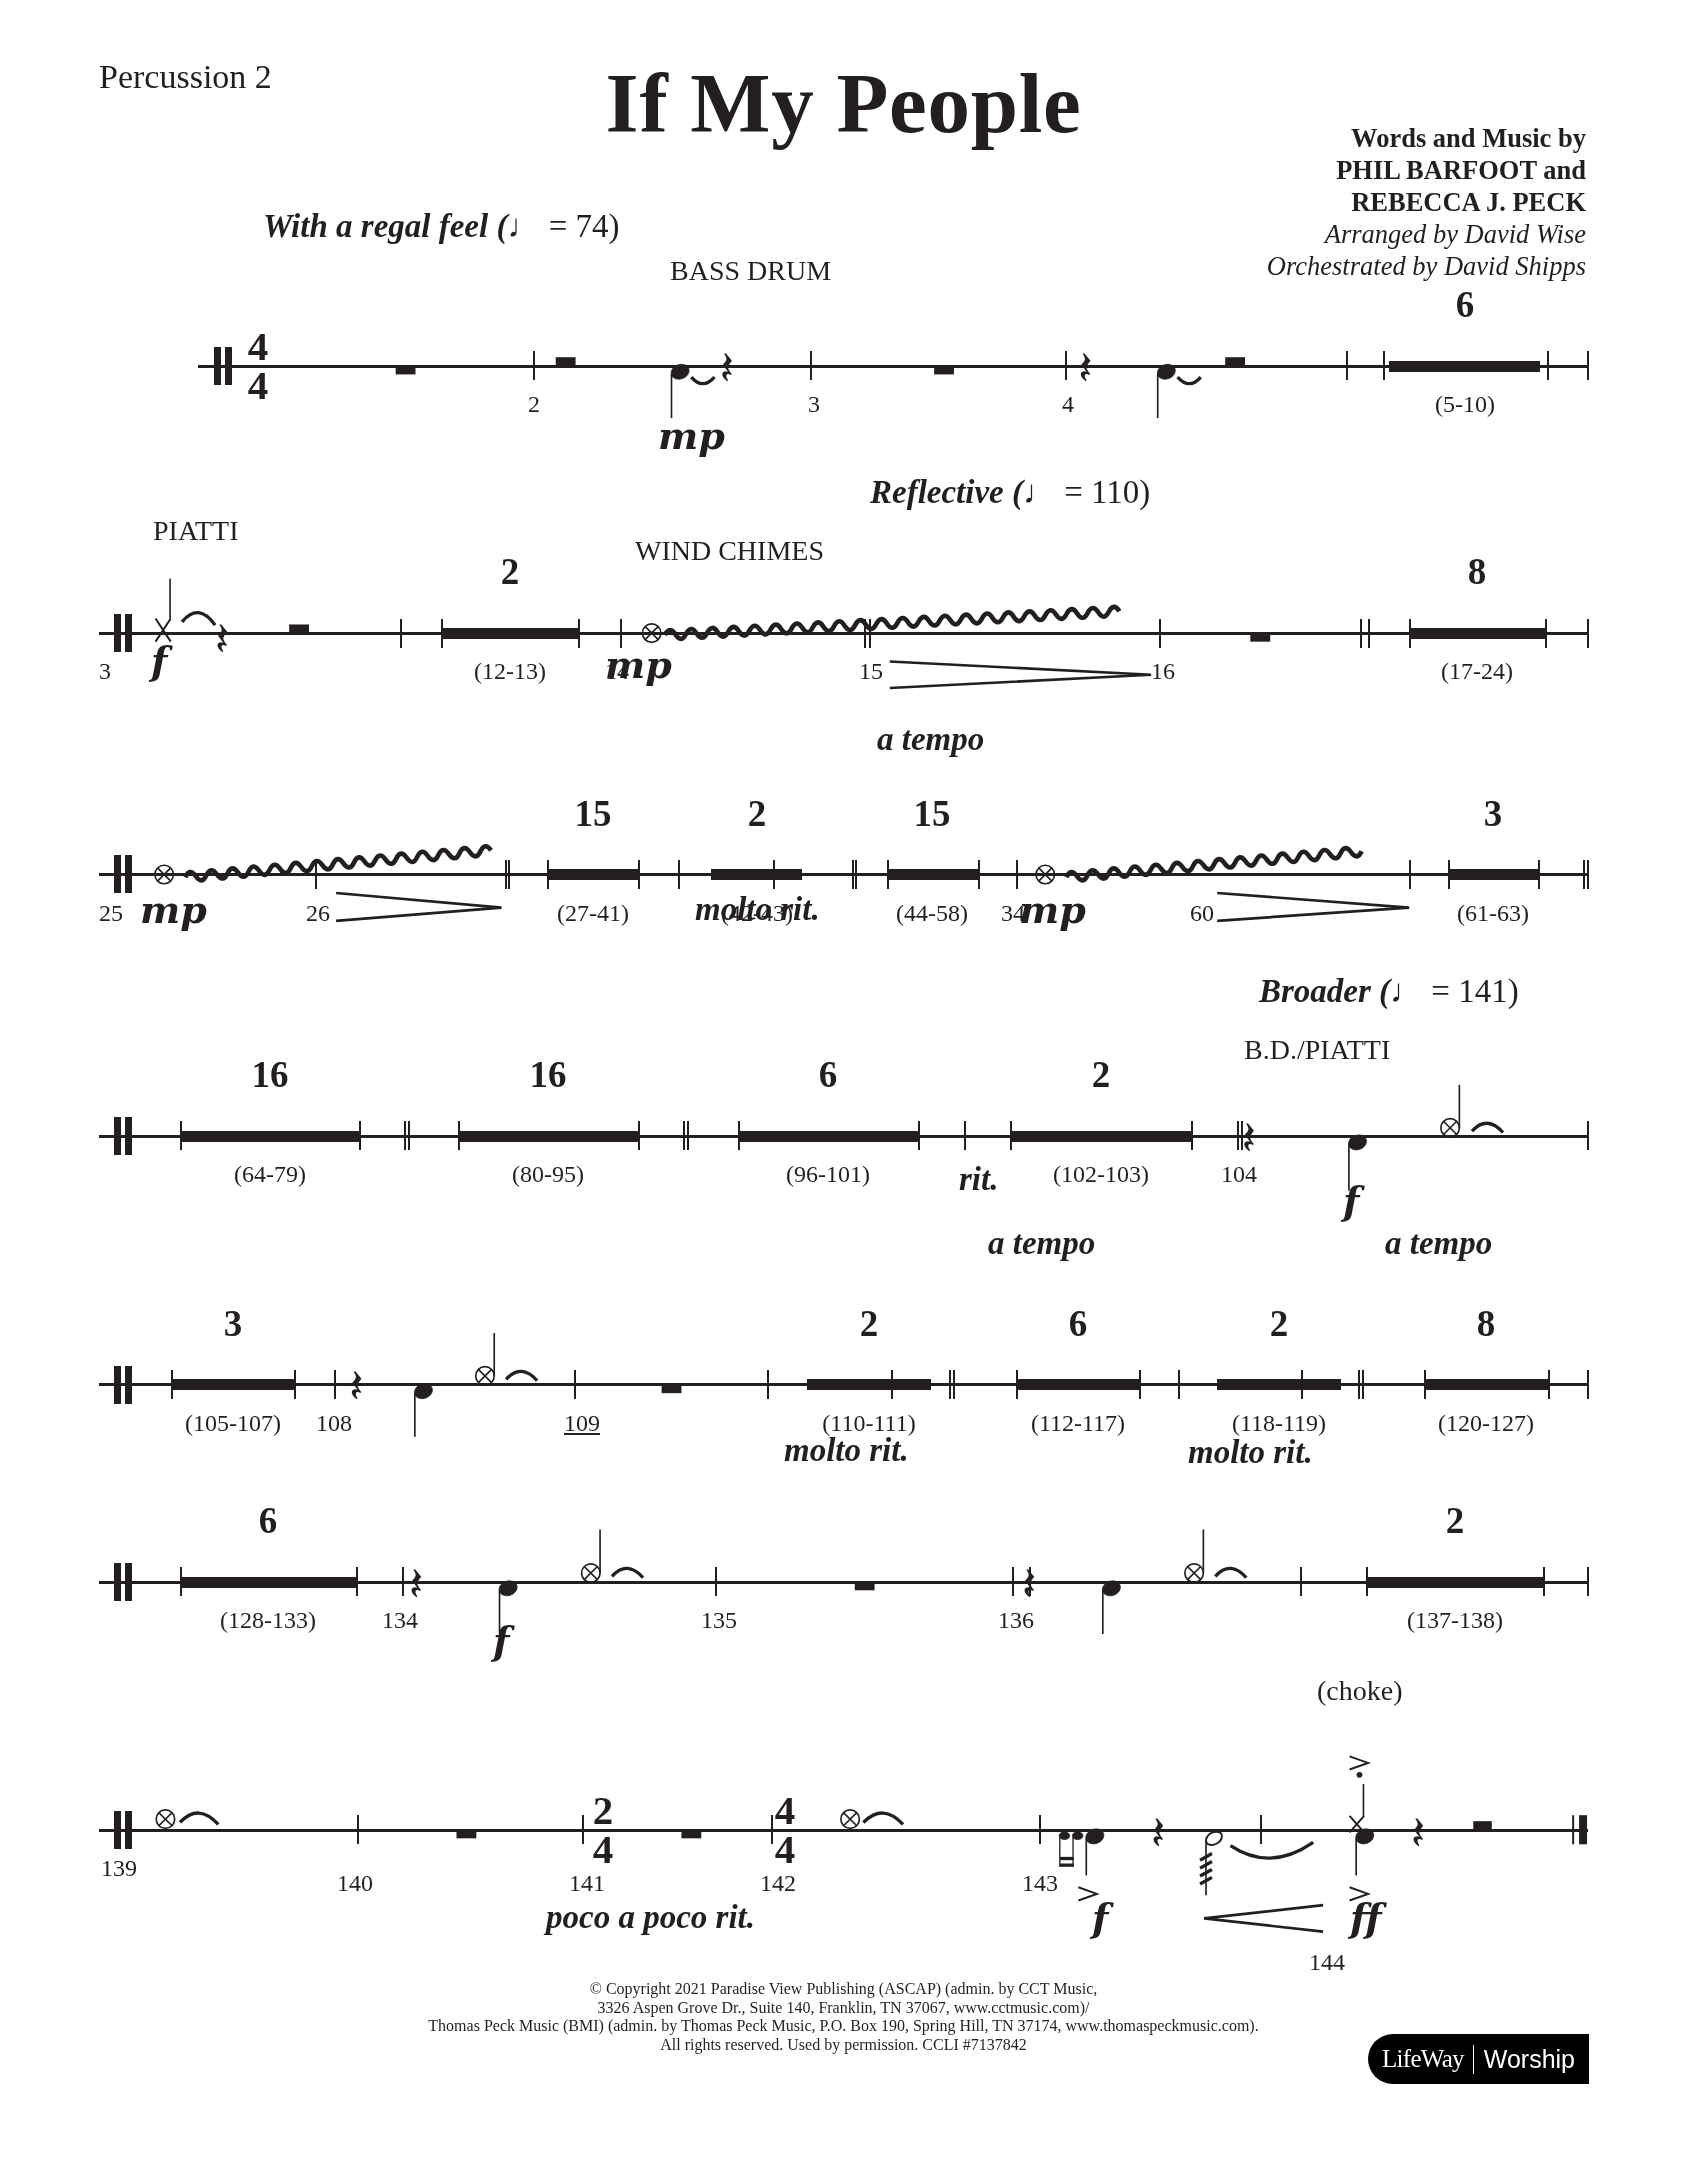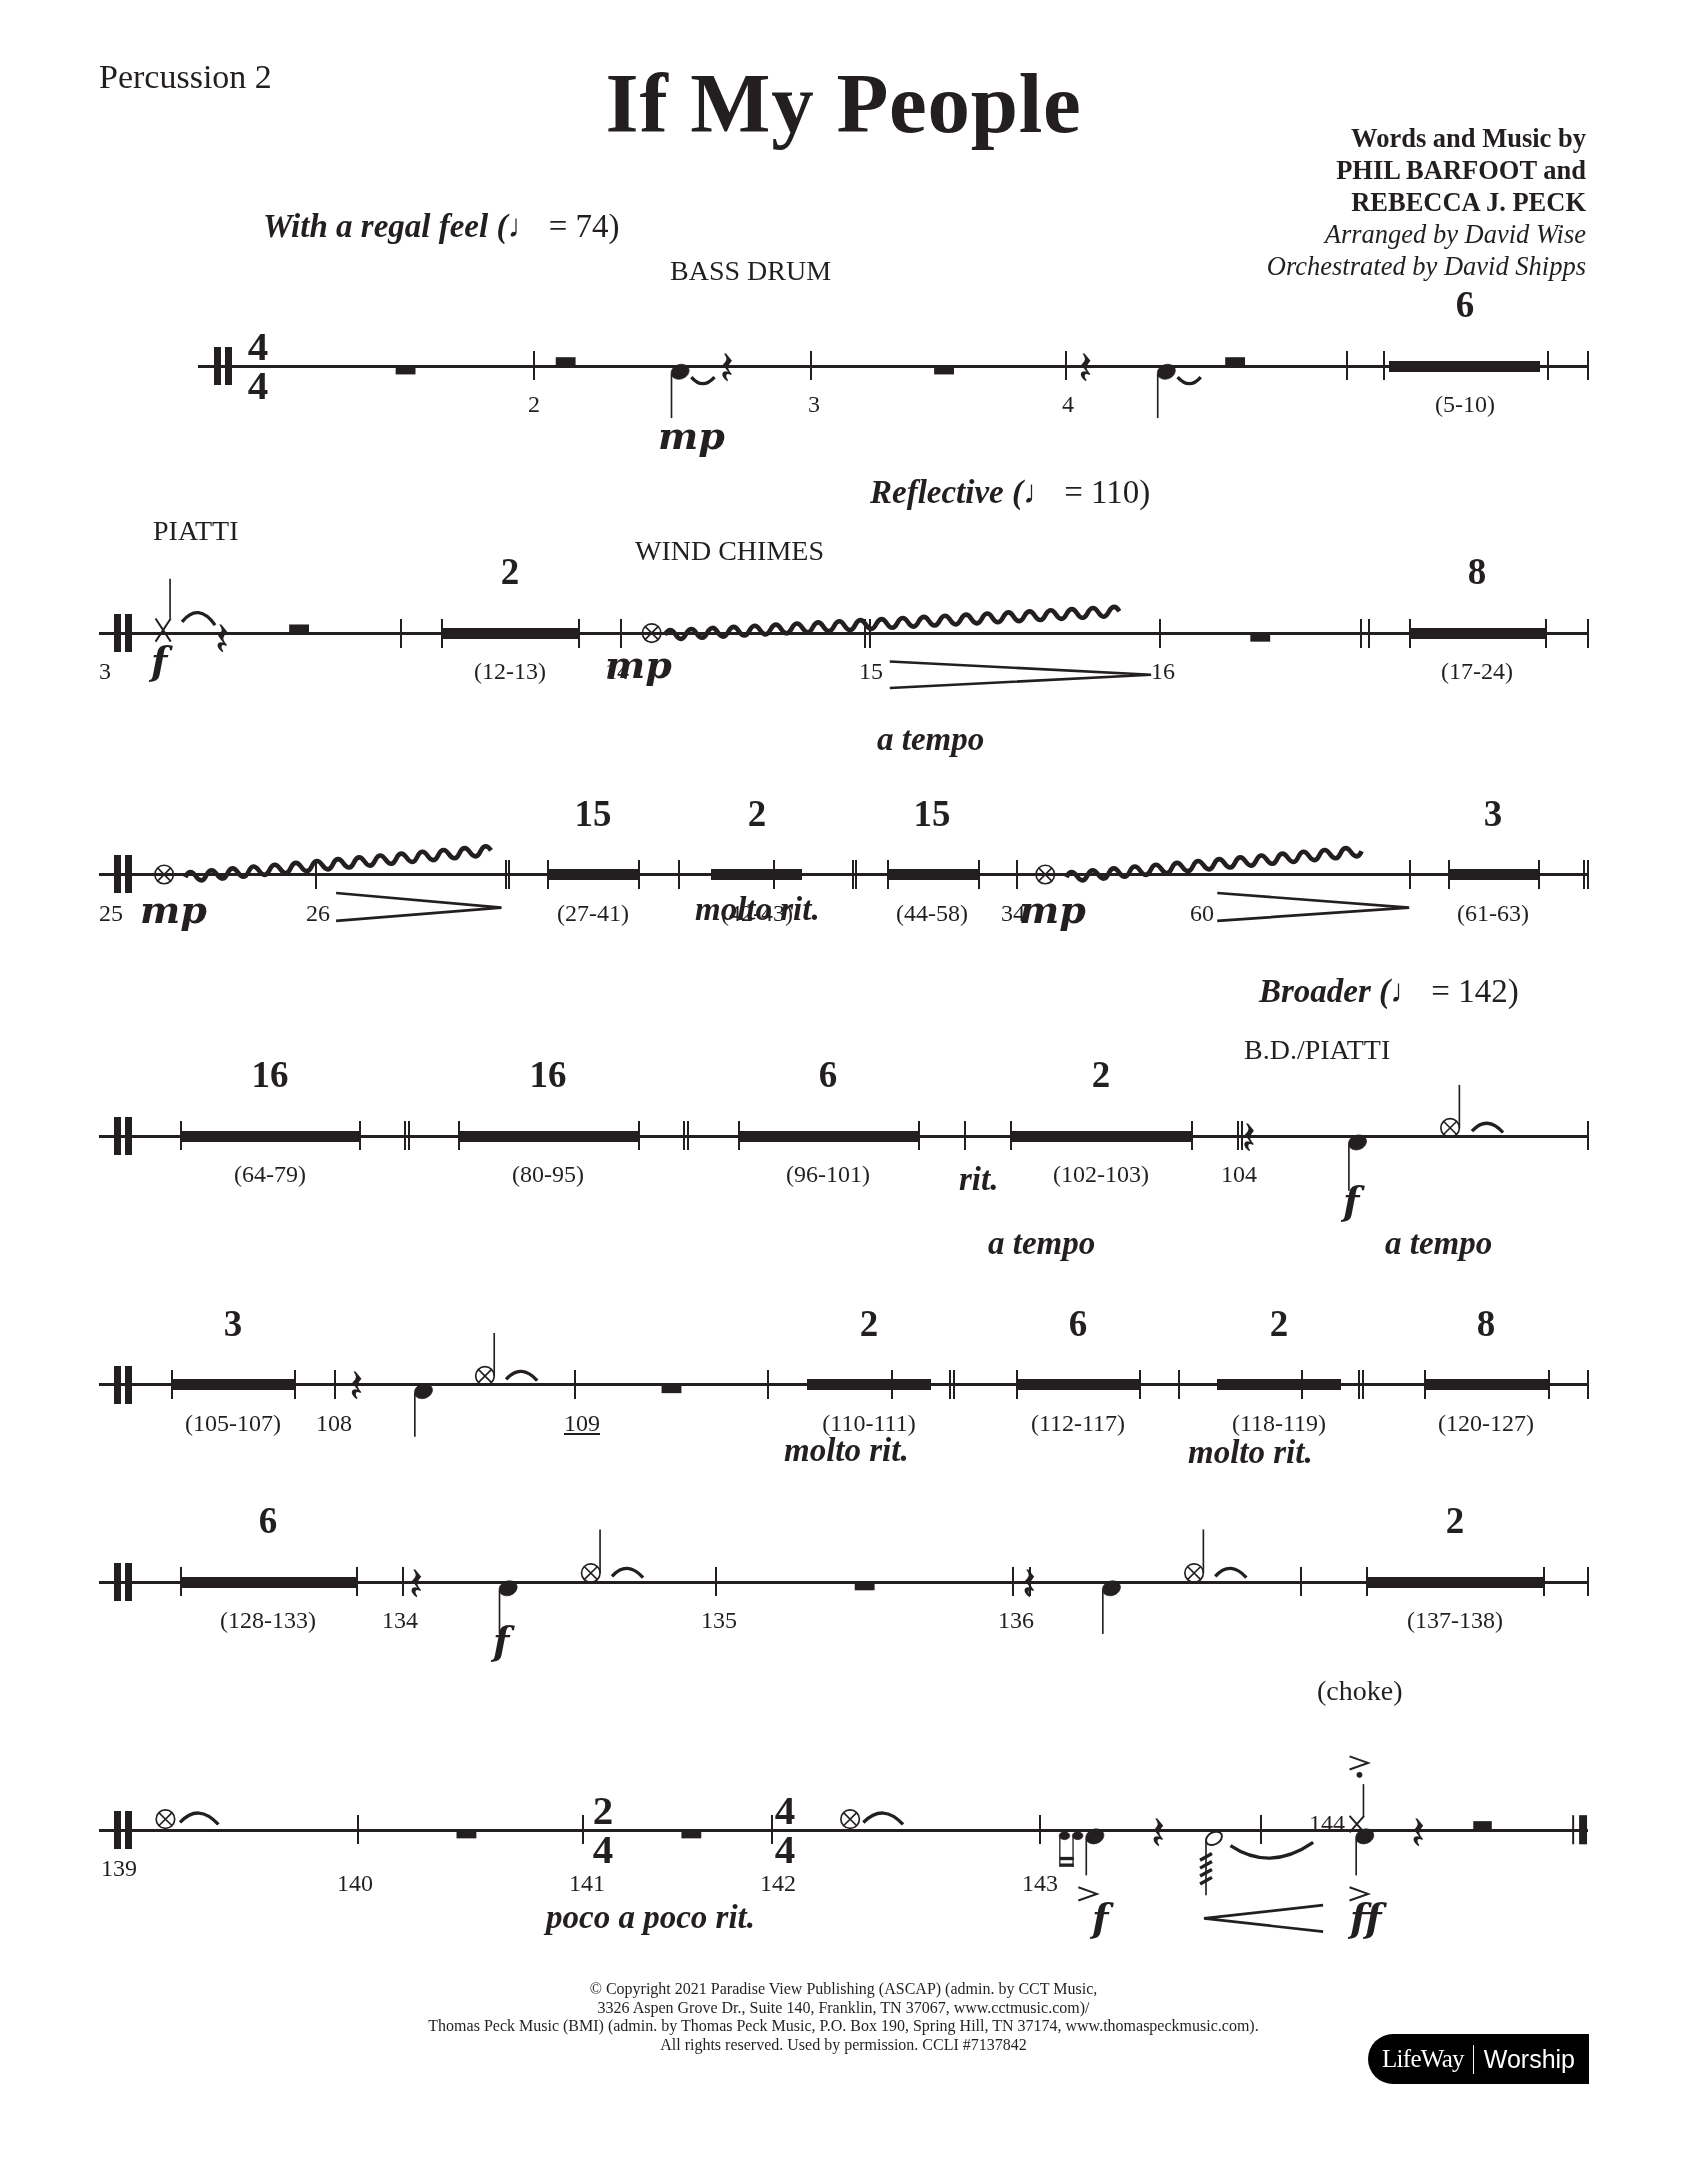--- a/index.html
+++ b/index.html
@@ -222,27 +222,27 @@
       <div class="bar" style="left: 357px; top: 1815px; height: 29px;"></div>
       <div class="bar" style="left: 582px; top: 1815px; height: 29px;"></div>
       <div class="bar" style="left: 771px; top: 1815px; height: 29px;"></div>
       <div class="bar" style="left: 1039px; top: 1815px; height: 29px;"></div>
       <div class="bar" style="left: 1260px; top: 1815px; height: 29px;"></div>
       <div class="abs mnum" style="left: 101px; top: 1855px;">139</div>
       <div class="abs mnum" style="left: 337px; top: 1870px;">140</div>
       <div class="abs mnum" style="left: 569px; top: 1870px;">141</div>
       <div class="abs mnum" style="left: 760px; top: 1870px;">142</div>
       <div class="abs mnum" style="left: 1022px; top: 1870px;">143</div>
-      <div class="abs mnum" style="left: 1309px; top: 1810px;">144</div>
+      <div class="abs mnum" style="left: 1309px; top: 1949px;">144</div>
     </div>
   <div id="overlays">
       <div class="abs tempo" style="left: 248px; top: 208px;"><span>With a regal feel (</span><span class="bpm">♩ = 74)</span></div>
       <div class="abs tempo" style="left: 855px; top: 474px;"><span>Reflective (</span><span class="bpm">♩ = 110)</span></div>
       <div class="abs tempo" style="left: 862px; top: 721px;"><span>a tempo</span><span class="bpm"></span></div>
-      <div class="abs tempo" style="left: 1244px; top: 973px;"><span>Broader (</span><span class="bpm">♩ = 142)</span></div>
+      <div class="abs tempo" style="left: 1244px; top: 973px;"><span>Broader (</span><span class="bpm">♩ = 141)</span></div>
       <div class="abs tempo" style="left: 973px; top: 1225px;"><span>a tempo</span><span class="bpm"></span></div>
       <div class="abs tempo" style="left: 1370px; top: 1225px;"><span>a tempo</span><span class="bpm"></span></div>
       <div class="abs instr" style="left: 670px; top: 255px;">BASS DRUM</div>
       <div class="abs instr" style="left: 153px; top: 515px;">PIATTI</div>
       <div class="abs instr" style="left: 635px; top: 535px;">WIND CHIMES</div>
       <div class="abs instr" style="left: 1244px; top: 1034px;">B.D./PIATTI</div>
       <div class="abs instr" style="left: 1317px; top: 1675px;">(choke)</div>
       <div class="abs dyn" style="left: 658px; top: 413px;">mp</div>
       <div class="abs dyn" style="left: 151px; top: 638px;">f</div>
       <div class="abs dyn" style="left: 605px; top: 642px;">mp</div>

